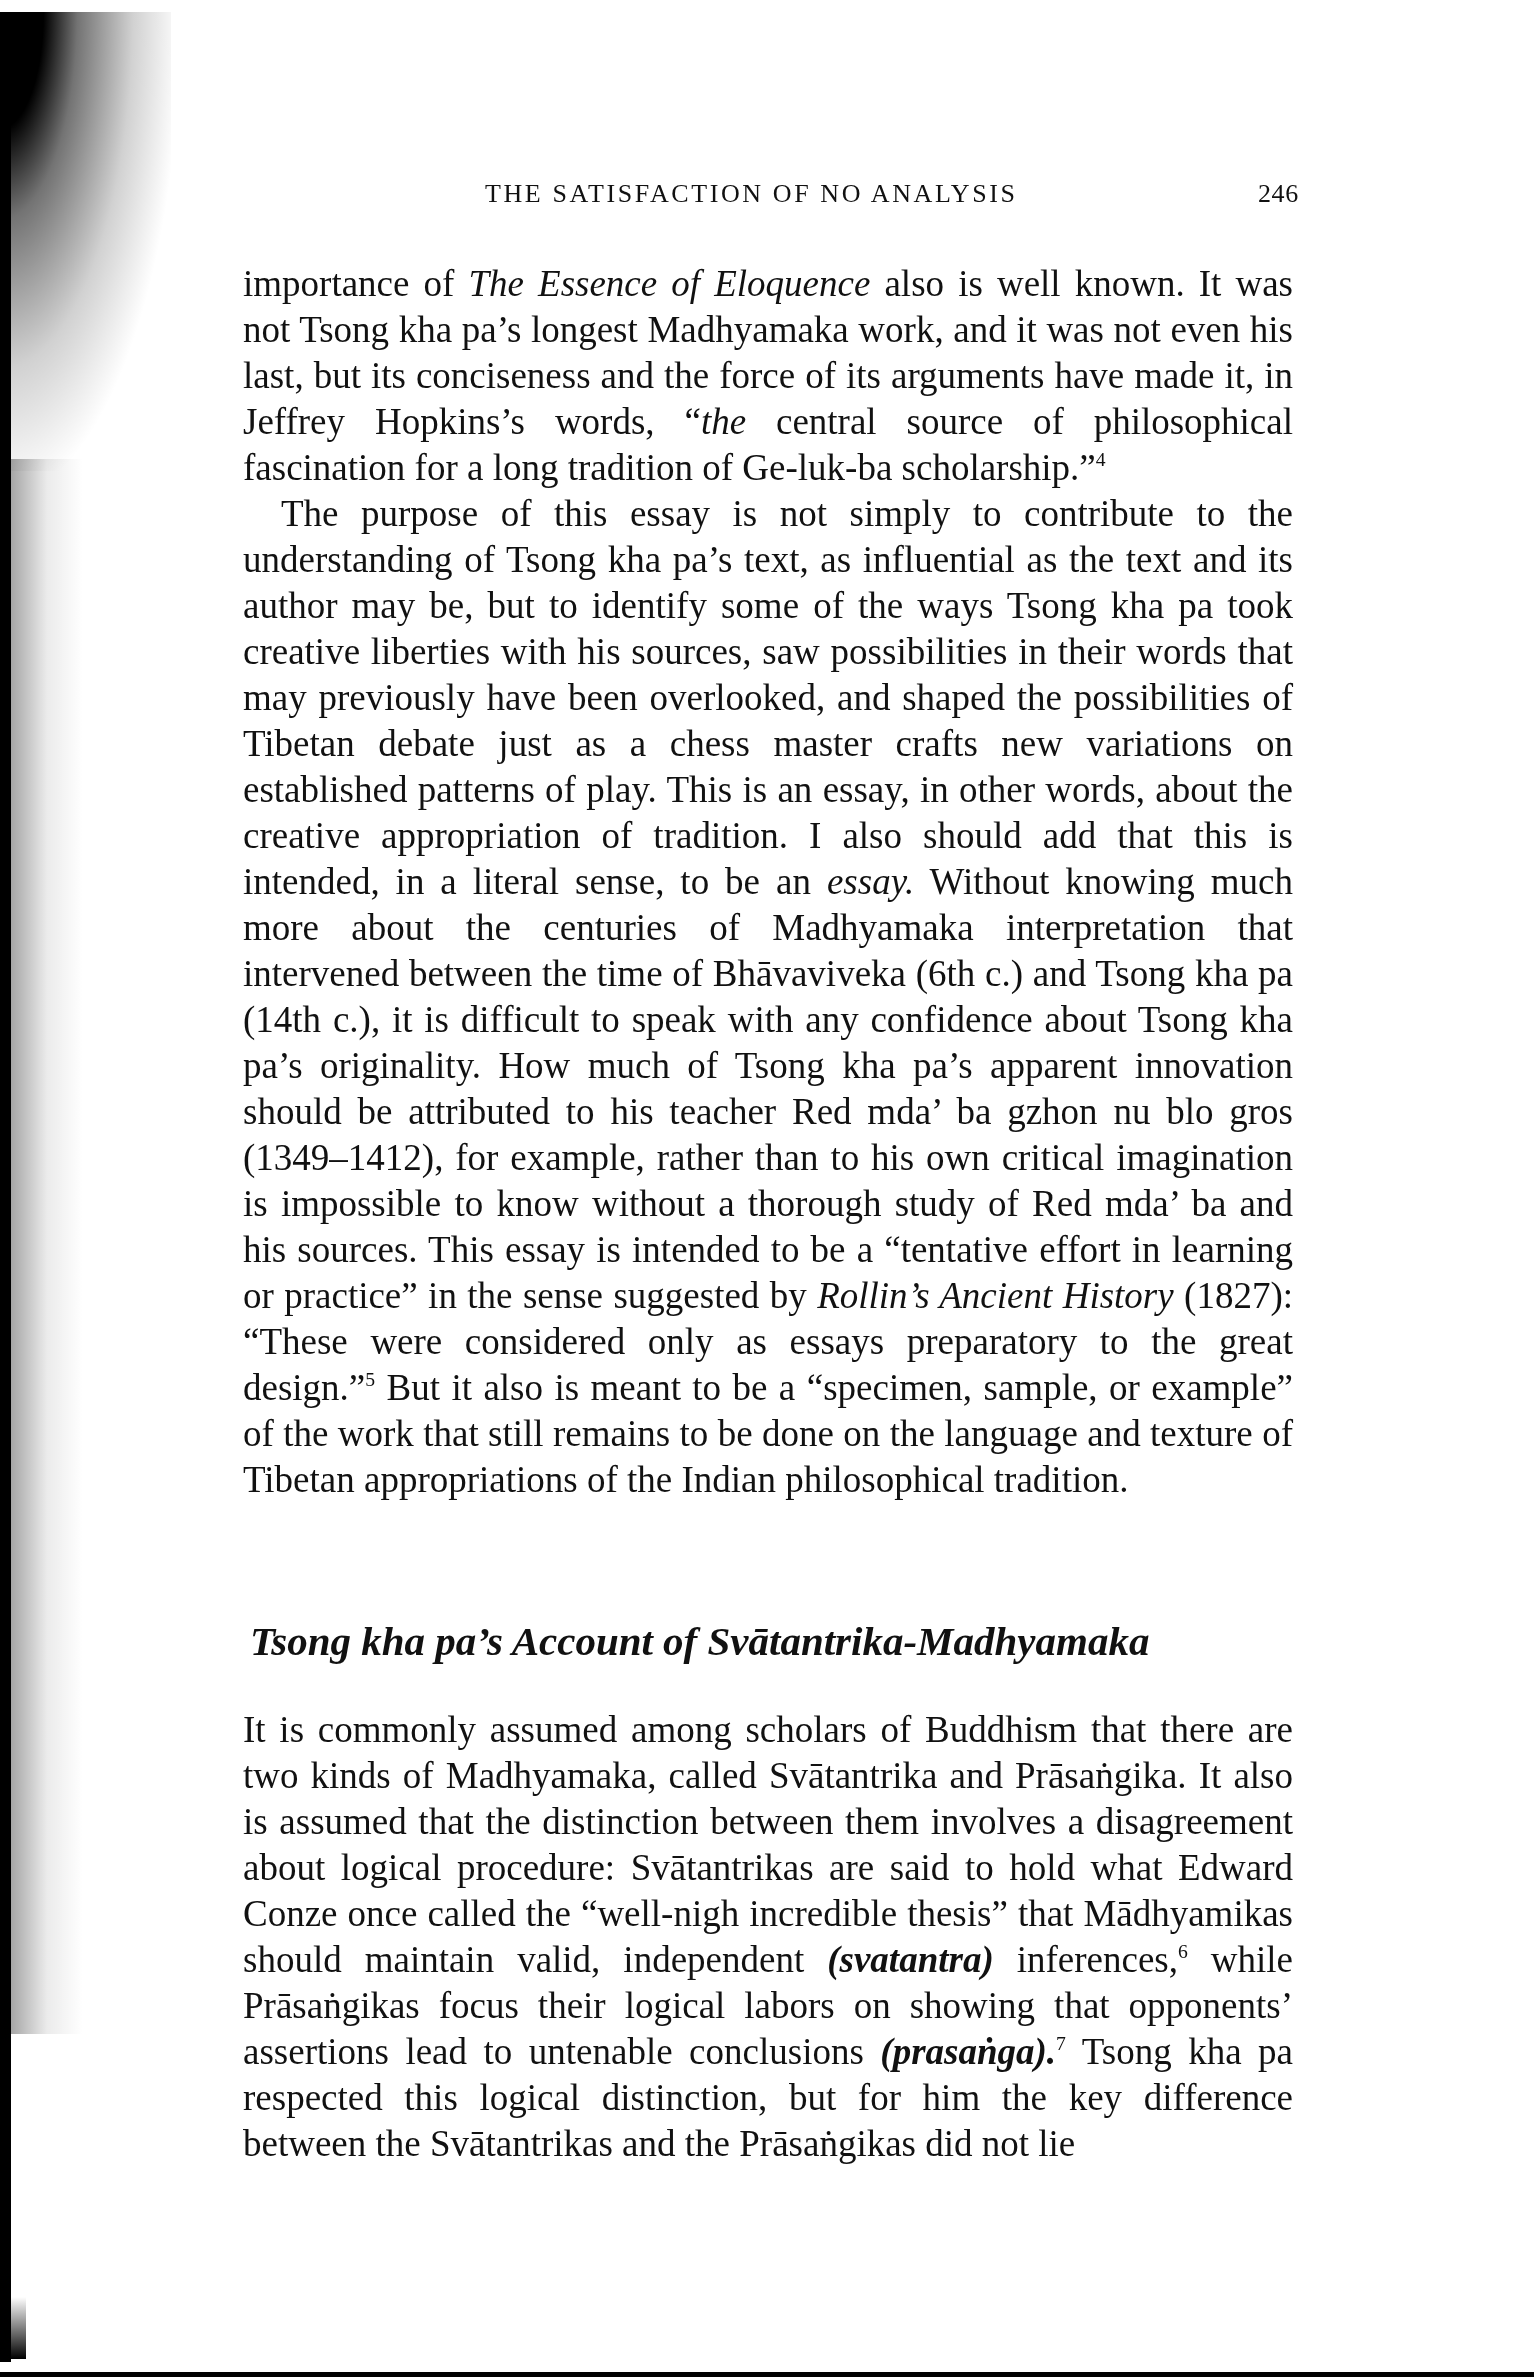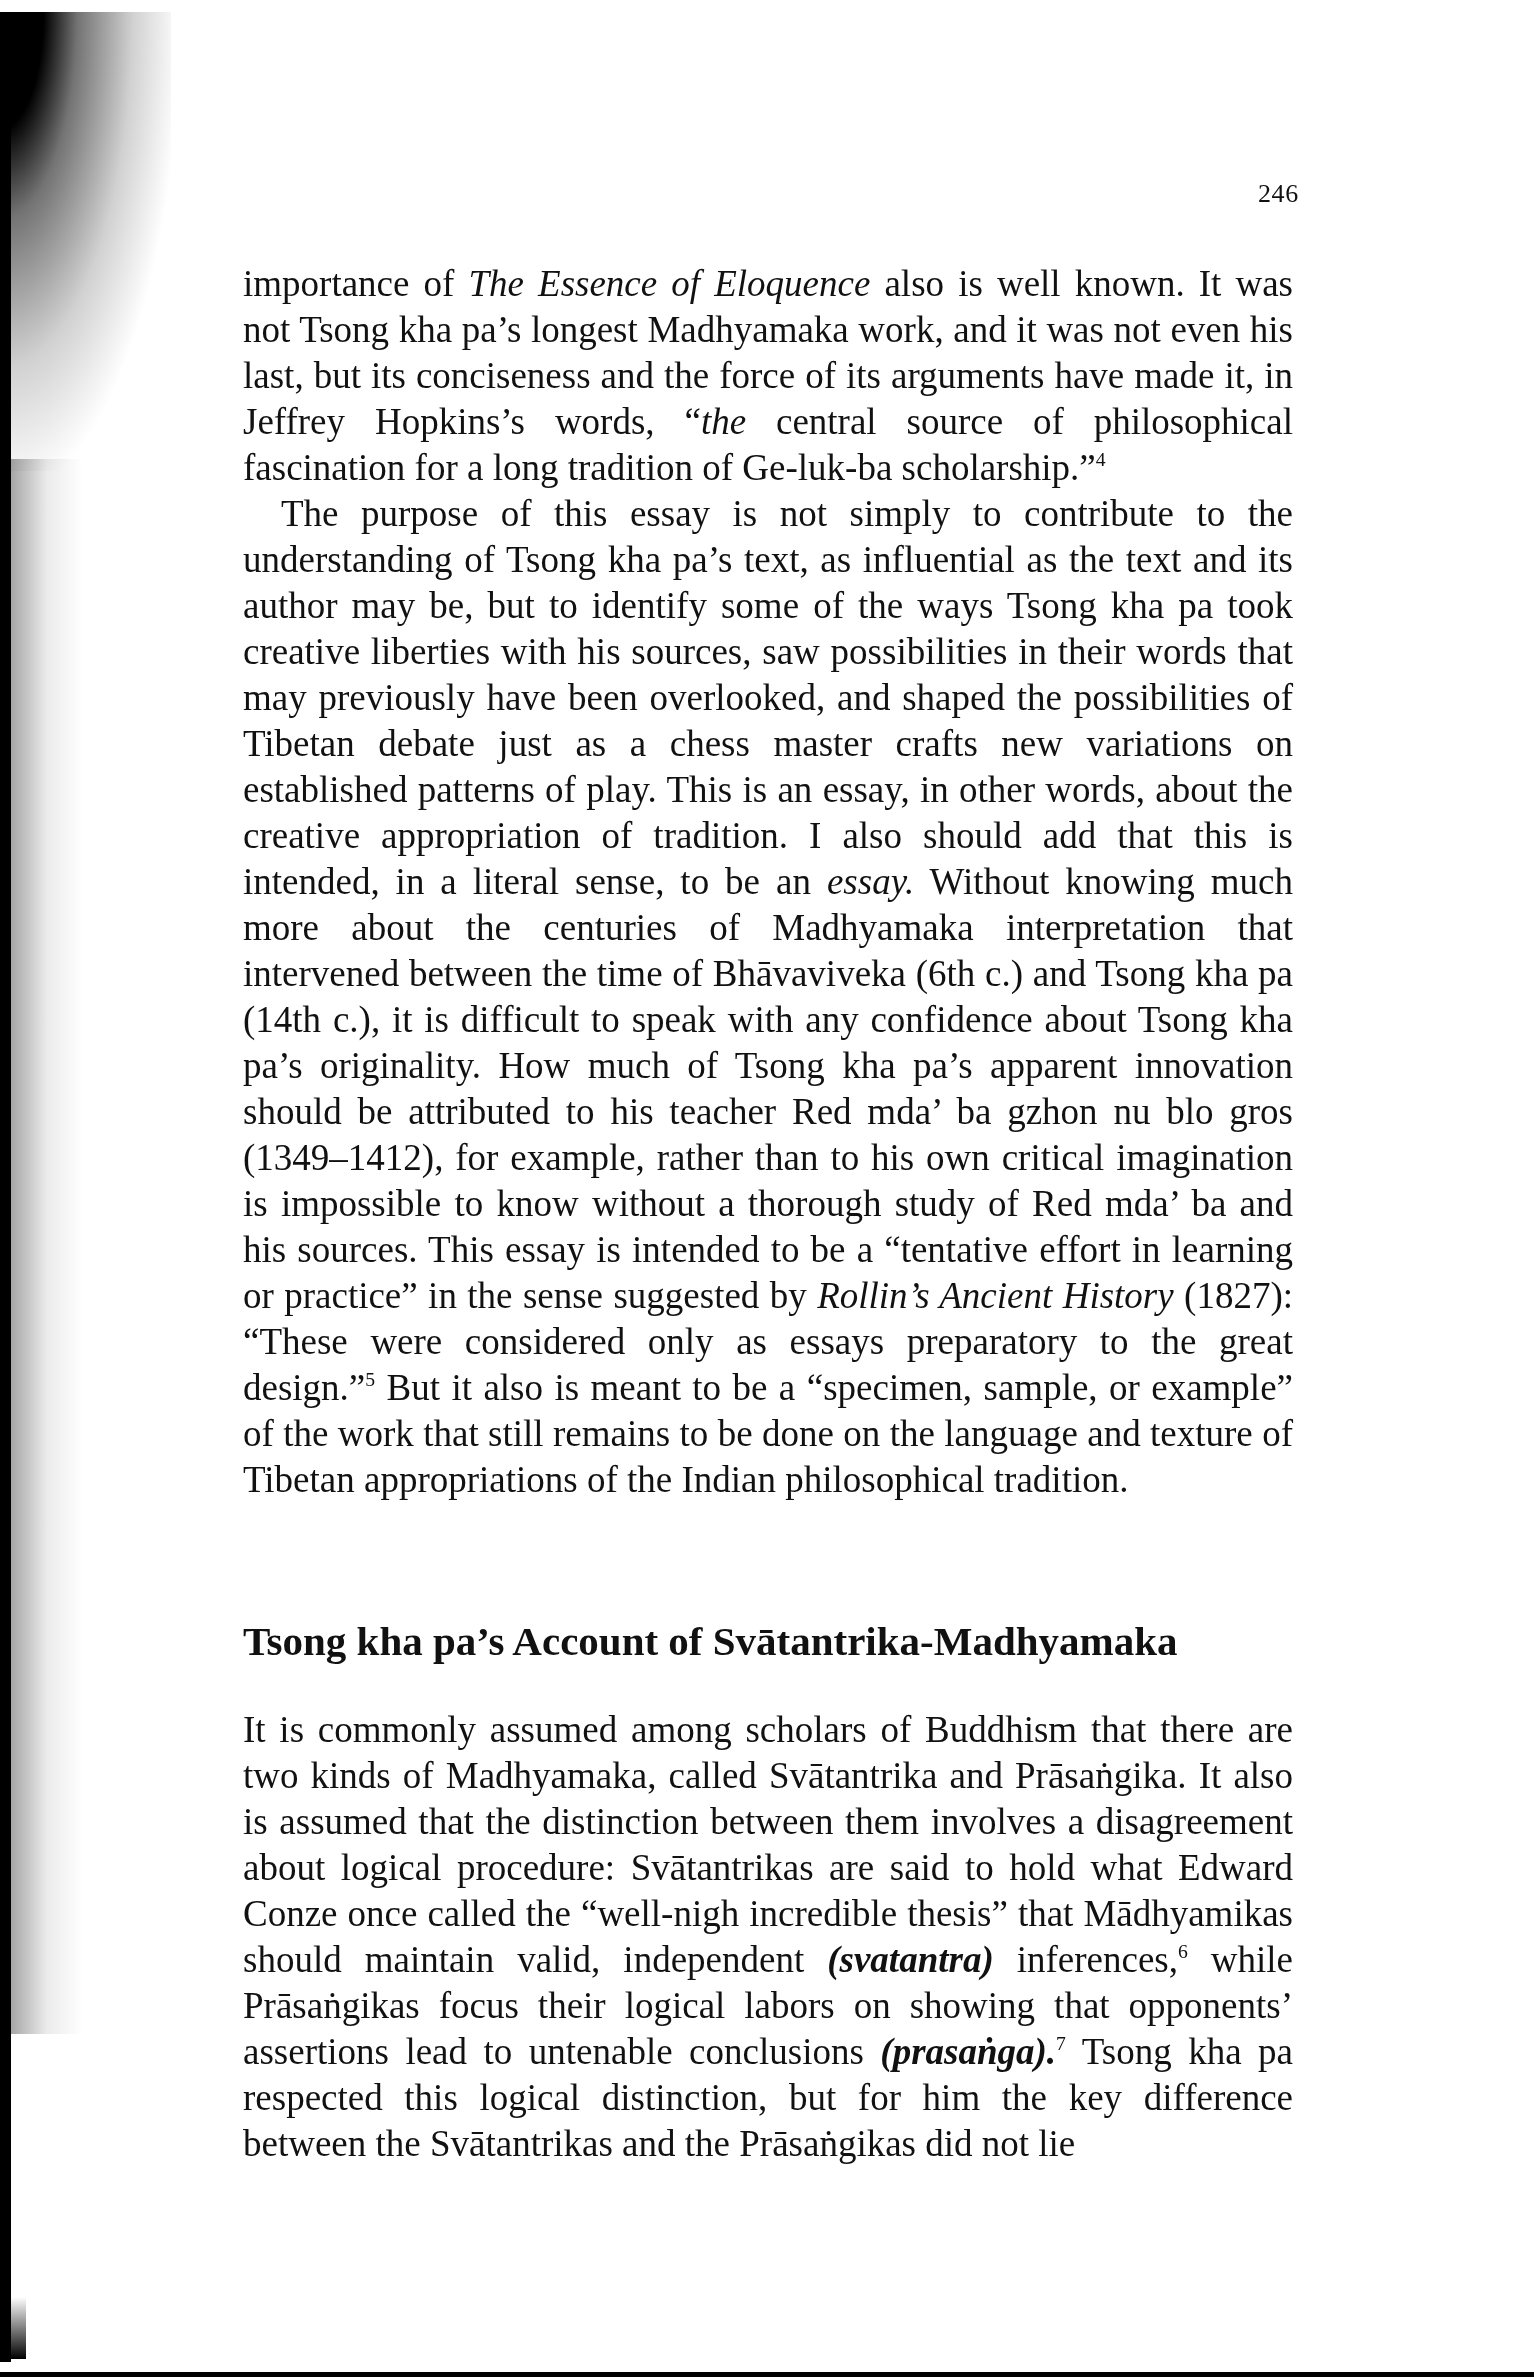--- a/index.html
+++ b/index.html
@@ -82,24 +82,25 @@
       text-indent: 38px;
     }
     .text-block i { font-style: italic; }
     .text-block sup {
       font-size: 19.7px;
       line-height: 0;
       vertical-align: 14.4px;
     }
     .section-heading {
       position: absolute;
-      left: 243px;
+      left: 250px;
       top: 1581px;
       width: 1050px;
       font-size: 41px;
+      font-style: italic;
       line-height: 53px;
     }
     .section-text {
       position: absolute;
       left: 243px;
       top: 1707px;
       width: 1050px;
       font-size: 37px;
       line-height: 46px;
       text-align: justify;
@@ -115,20 +116,21 @@
 </head>
 <body>
 
 <div class="scan-shadow-top"></div>
 <div class="scan-edge-left"></div>
 <div class="scan-shadow-left"></div>
 <div class="scan-shadow-bottom"></div>
 <div class="scan-bottom-bar"></div>
 
 <header class="running-head">
+  <span class="title">THE SATISFACTION OF NO ANALYSIS</span>
   <span class="page-number">246</span>
 </header>
 
 <main class="text-block">
   <p><span>importance of </span><i>The Essence of Eloquence</i><span> also is well known. It was not Tsong kha pa’s longest Madhyamaka work, and it was not even his last, but its conciseness and the force of its arguments have made it, in Jeffrey Hopkins’s words, “</span><i>the</i><span> central source of philosophical fascination for a long tradition of Ge-luk-ba scholarship.”</span><sup>4</sup></p>
   <p class="indent"><span>The purpose of this essay is not simply to contribute to the understanding of Tsong kha pa’s text, as influential as the text and its author may be, but to identify some of the ways Tsong kha pa took creative liberties with his sources, saw possibilities in their words that may previously have been overlooked, and shaped the possibilities of Tibetan debate just as a chess master crafts new variations on established patterns of play. This is an essay, in other words, about the creative appropriation of tradition. I also should add that this is intended, in a literal sense, to be an </span><i>essay.</i><span> Without knowing much more about the centuries of Madhyamaka interpretation that intervened between the time of Bhāvaviveka (6th c.) and Tsong kha pa (14th c.), it is difficult to speak with any confidence about Tsong kha pa’s originality. How much of Tsong kha pa’s apparent innovation should be attributed to his teacher Red mda’ ba gzhon nu blo gros (1349–1412), for example, rather than to his own critical imagination is impossible to know without a thorough study of Red mda’ ba and his sources. This essay is intended to be a “tentative effort in learning or practice” in the sense suggested by </span><i>Rollin’s Ancient History</i><span> (1827): “These were considered only as essays preparatory to the great design.”</span><sup>5</sup><span> But it also is meant to be a “specimen, sample, or example” of the work that still remains to be done on the language and texture of Tibetan appropriations of the Indian philosophical tradition.</span></p>
 </main>
 
 <h2 class="section-heading">Tsong kha pa’s Account of Svātantrika-Madhyamaka</h2>
 

